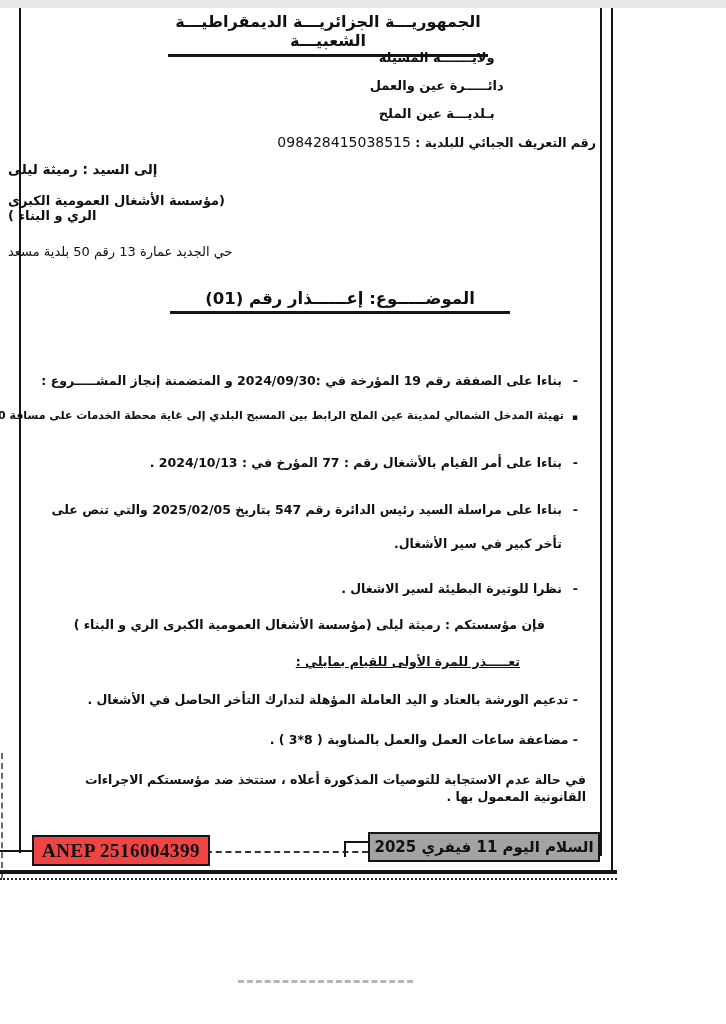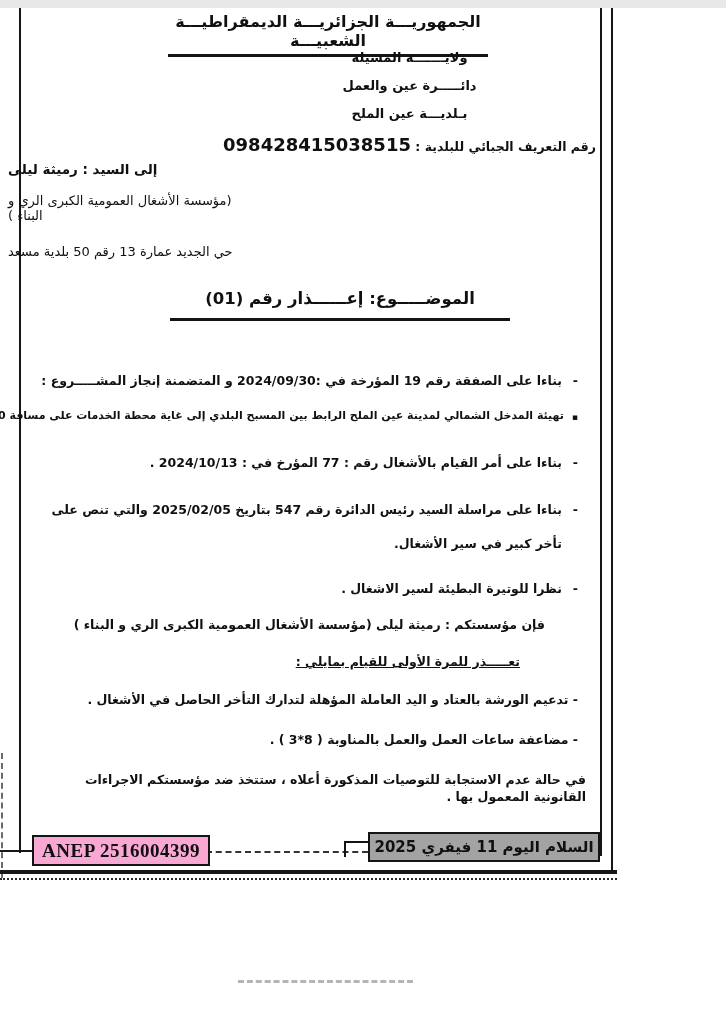--- a/index.html
+++ b/index.html
@@ -25,34 +25,34 @@
     position:absolute; top:4px; left:168px; width:320px; text-align:center;
     direction:rtl; font-size:16px; font-weight:800; letter-spacing:0.3px;
     border-bottom:3px solid #141414; padding-bottom:4px;
   }
   .admin-block {
     position:absolute; top:42px; right:130px; direction:rtl; text-align:center;
     font-size:13px; font-weight:700;
   }
   .admin-block .line { margin-bottom:13px; }
   .tax-line { font-size:12.5px; }
-  .tax-line .tax-value { font-size:18px; font-weight:700; letter-spacing:0.3px; }
+  .tax-line .tax-value { font-size:14px; font-weight:400; letter-spacing:0.3px; }
   
   .addressee {
     position:absolute; top:153px; right:478px; left:8px; direction:rtl; text-align:left;
     font-size:13px;
   }
   .addressee .to-line      { font-weight:800; margin-bottom:16px; font-size:13.5px; text-align:left; }
-  .addressee .company-line { font-weight:400; margin-bottom:21px; }
+  .addressee .company-line { font-weight:700; margin-bottom:21px; }
   .addressee .address-line { font-weight:500; }
   
   .subject {
     position:absolute; top:281px; left:170px; width:340px; text-align:center;
     direction:rtl; font-size:16.5px; font-weight:800;
-    padding-bottom:10px; border-bottom:3px solid #141414;
+    padding-bottom:3px; border-bottom:3px solid #141414;
   }
   
   .body-block {
     position:absolute; top:358px; left:35px; right:148px;
     direction:rtl; font-size:12.5px; font-weight:700; line-height:17px;
   }
   .clause { display:flex; flex-direction:row; }
   .clause .marker { width:16px; flex:0 0 16px; text-align:right; }
   .clause .ctext  { flex:1; }
   .c1 { margin-top:6px; }
@@ -71,21 +71,21 @@
   
   .stamp-box {
     position:absolute; left:368px; top:824px; width:228px; height:26px;
     border:2px solid #141414; direction:rtl; text-align:center;
     font-size:15px; font-weight:800; line-height:26px; background:#a3a3a3;
   }
   .anep-box {
     position:absolute; left:32px; top:827px; width:174px; height:27px;
     border:2px solid #141414; text-align:center;
     font-family:"Liberation Serif","DejaVu Serif",serif;
-    font-size:19px; font-weight:800; line-height:27px; letter-spacing:0.5px; background:#f9a8d4;
+    font-size:19px; font-weight:800; line-height:27px; letter-spacing:0.5px; background:#ef4444;
   }
   .footer-dash-line { position:absolute; left:206px; top:843px; width:162px; height:0;
                       border-top:2px dashed #333; }
   .footer-left-line { left:0; top:842px; width:32px; height:2px; }
   .footer-right-line{ left:596px; top:845px; width:5px; height:2px; }
   .footer-bracket   { position:absolute; left:344px; top:833px; width:24px; height:14px;
                       border-left:2px solid #141414; border-top:2px solid #141414; }
 </style>
 </head>
 <body>

